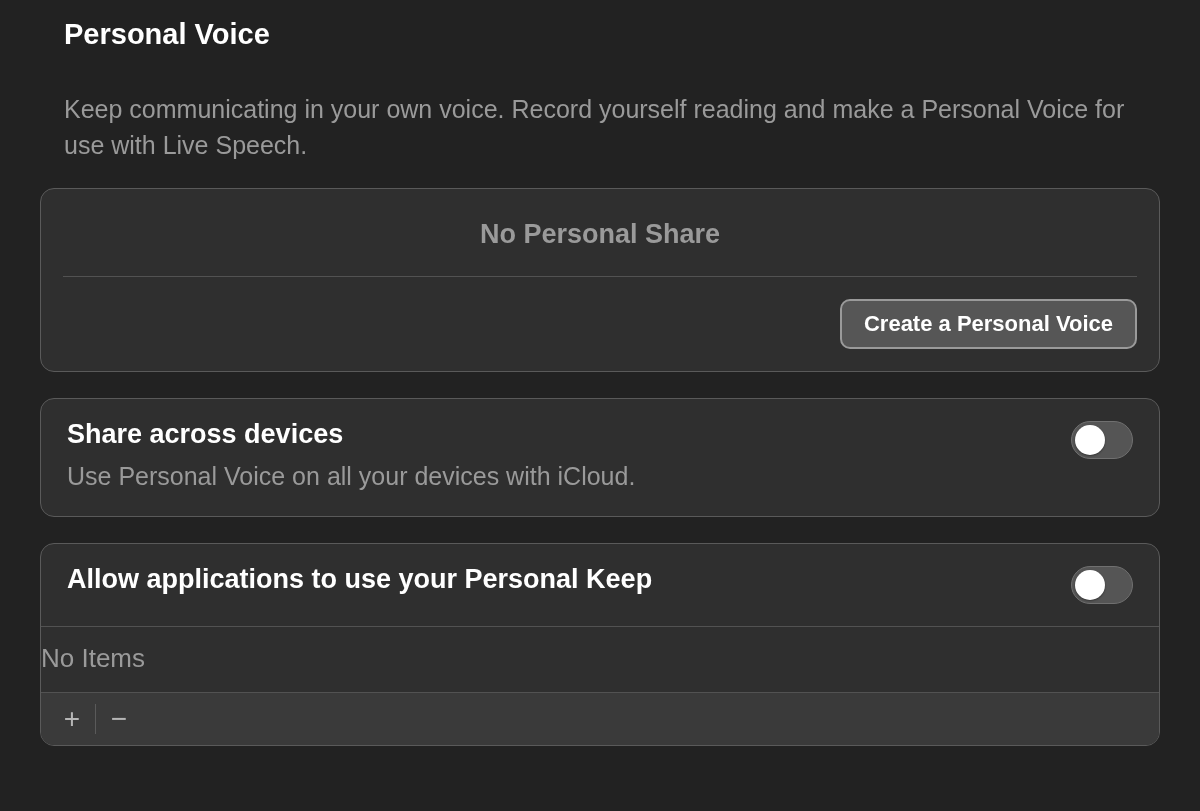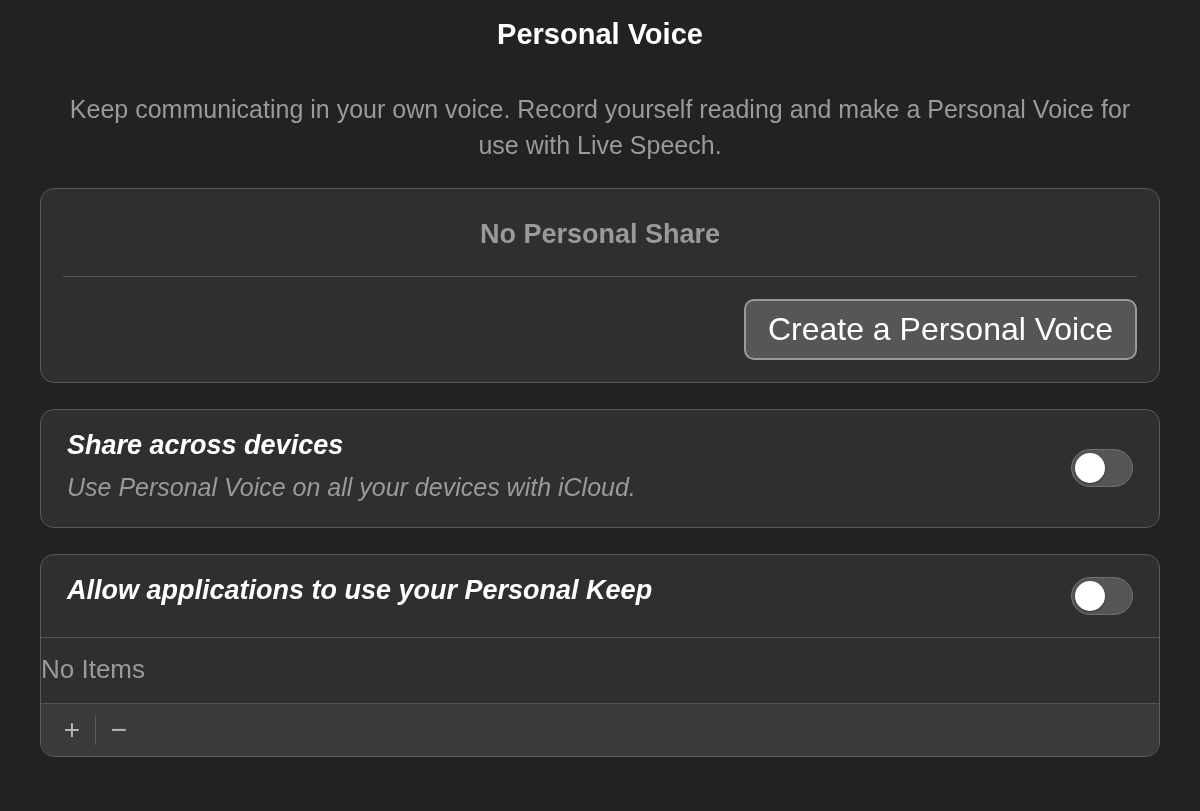--- a/index.html
+++ b/index.html
@@ -9,21 +9,20 @@
     background: #222222;
     font-family: -apple-system, "Helvetica Neue", Helvetica, Arial, sans-serif;
     color: #e8e8e8;
     overflow: hidden;
   }
   .page {
     padding: 18px 40px 20px 40px;
   }
   .header {
     padding: 0 24px 24px 24px;
-    text-align: center;
   }
   .header-title {
     font-size: 29px;
     font-weight: 700;
     color: #ffffff;
     margin-bottom: 10px;
   }
   .header-desc {
     font-size: 25px;
     font-weight: 400;
@@ -57,32 +56,31 @@
     display: flex;
     justify-content: flex-end;
     padding: 22px 22px 22px 22px;
   }
   .btn {
     background: #565656;
     color: #ffffff;
     border: 2px solid #9a9a9a;
     border-radius: 10px;
     padding: 10px 22px;
-    font-size: 32px;
-    font-weight: 400;
+    font-size: 22px;
+    font-weight: 700;
     cursor: pointer;
   }
 
   
   .setting-row {
     display: flex;
-    align-items: center;
+    align-items: flex-start;
     justify-content: space-between;
     padding: 20px 26px 22px 26px;
-    font-style: italic;
   }
   .setting-text { flex: 1; padding-right: 30px; }
   .setting-title {
     font-size: 27px;
     font-weight: 600;
     color: #ffffff;
     margin-bottom: 8px;
   }
   .setting-desc {
     font-size: 25px;

